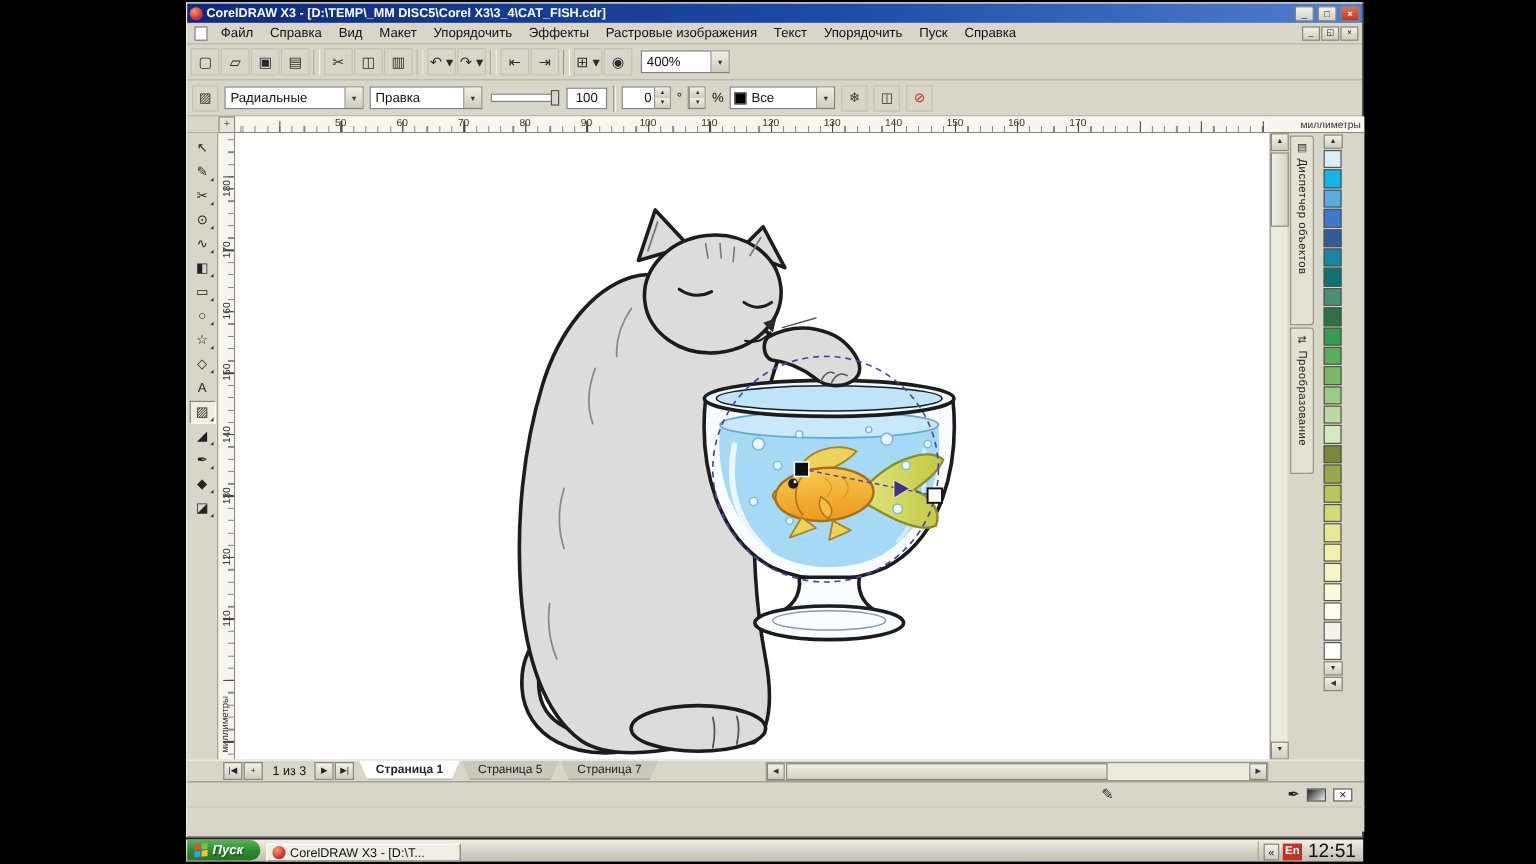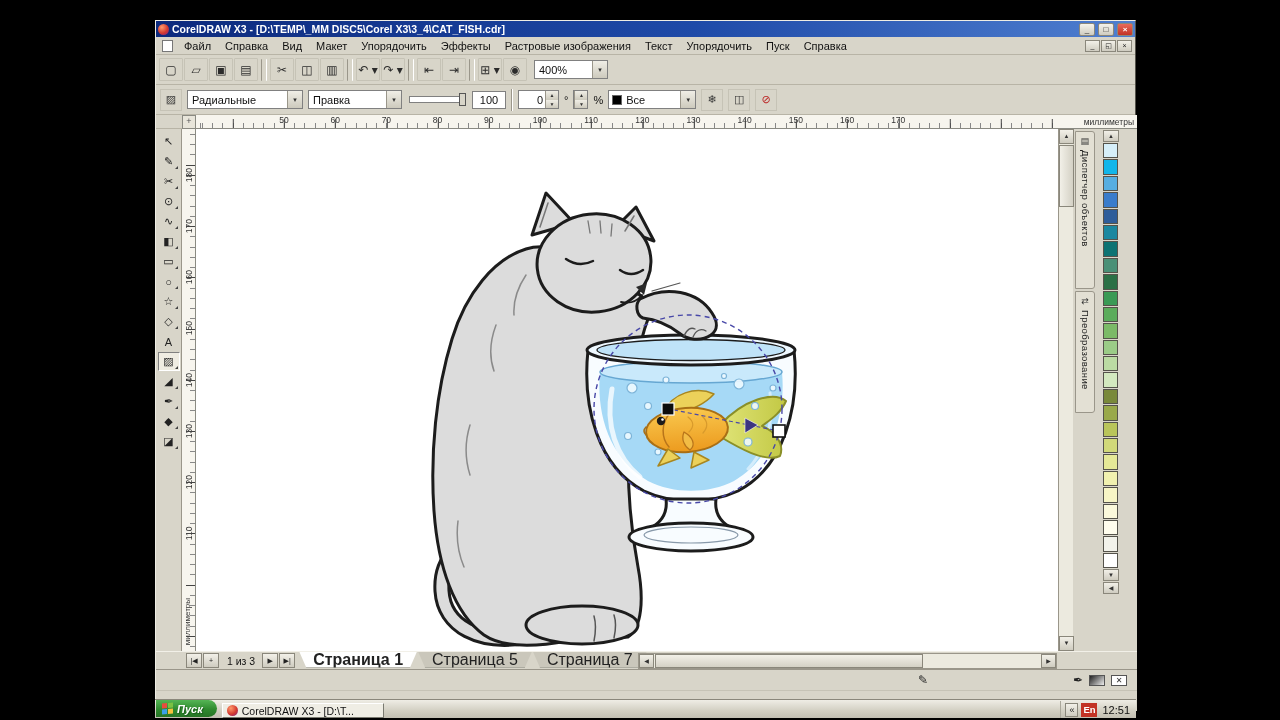--- a/index.html
+++ b/index.html
@@ -1,20 +1,20 @@
 <!DOCTYPE html>
 <html><head>
 <meta charset="utf-8">
 <style>
   *{margin:0;padding:0;box-sizing:border-box}
   html,body{width:1280px;height:720px;overflow:hidden}
   body{background:#000;font-family:"Liberation Sans",sans-serif;position:relative}
 
   
-  .app{position:absolute;left:155px;top:20px;width:981px;height:696px;background:#d8d5c9;border-left:1px solid #efede4;border-top:1px solid #efede4;border-right:1px solid #55534b;border-bottom:1px solid #55534b}
+  .app{position:absolute;left:155px;top:2px;width:981px;height:696px;background:#d8d5c9;border-left:1px solid #efede4;border-top:1px solid #efede4;border-right:1px solid #55534b;border-bottom:1px solid #55534b}
 
   .titlebar{position:absolute;left:0;top:0;right:0;height:16px;background:linear-gradient(90deg,#0d2a7d 0%,#1e4aa8 55%,#4f7fd0 100%);display:flex;align-items:center;gap:3px;padding:1px 2px}
   .title-icon{width:11px;height:11px;border-radius:50%;background:radial-gradient(circle at 35% 30%,#ff9a6c,#d43a2f 55%,#7a1f8a);flex:0 0 auto}
   .titlebar-title{color:#fff;font-size:10.5px;font-weight:bold;white-space:nowrap;overflow:hidden;flex:1}
   .winbtn{width:16px;height:13px;font-size:8px;line-height:11px;text-align:center;background:linear-gradient(#f5f3ec,#cfccc0);border:1px solid #8a877b;border-radius:2px;color:#222}
   .winbtn.close{background:linear-gradient(#e86a5a,#c23325);color:#fff;font-weight:bold}
 
   .menubar{position:absolute;left:0;top:16px;right:0;height:18px;display:flex;align-items:center;border-bottom:1px solid #b8b4a6;padding-left:2px}
   .doc-icon{width:11px;height:12px;margin:0 4px;background:#fff;border:1px solid #777}
   .menu-item{font-size:11px;padding:1px 7px;color:#111;white-space:nowrap}
@@ -87,21 +87,21 @@
   .pal-swatches{display:flex;flex-direction:column;gap:1px}
   .pswatch{width:15px;height:15.4px;border:1px solid #55534b}
   .pal-bottom{display:flex;flex-direction:column;margin-top:1px}
 
   
   .pagebar{position:absolute;left:0;top:630px;width:981px;height:18px;background:#d8d5c9;border-top:1px solid #f2f0e8;display:flex;align-items:center}
   .pb-corner{width:30px;height:18px}
   .pb-btn{width:16px;height:15px;font-size:7px;line-height:13px;text-align:center;background:linear-gradient(#f2f0e8,#cfccc0);border:1px solid #8a877b;margin-right:1px;color:#222;white-space:nowrap;overflow:hidden}
   .pb-label{font-size:10.5px;padding:0 7px;white-space:nowrap;color:#111}
   .ptabs{display:flex;align-items:flex-start;height:18px;margin-left:3px}
-  .ptab{height:16px;padding:0 14px;font-size:16px;display:flex;align-items:center;background:#cac7bb;margin-right:1px;color:#222;clip-path:polygon(0 0,100% 0,calc(100% - 7px) 100%,7px 100%);box-shadow:inset 0 -1px 0 #8a8a80}
+  .ptab{height:16px;padding:0 14px;font-size:10px;display:flex;align-items:center;background:#cac7bb;margin-right:1px;color:#222;clip-path:polygon(0 0,100% 0,calc(100% - 7px) 100%,7px 100%);box-shadow:inset 0 -1px 0 #8a8a80}
   .ptab.active{background:#fff;font-weight:bold}
   .hscroll{position:absolute;left:482px;top:1px;width:419px;height:16px;background:#eceadf;border:1px solid #9a968a}
   .hs-btn{position:absolute;top:0;width:15px;height:14px;background:linear-gradient(#f2f0e8,#cfccc0);border:1px solid #8a877b;font-size:6px;line-height:12px;text-align:center;color:#333}
   .hs-left{left:0}.hs-right{right:0}
   .hs-thumb{position:absolute;left:16px;top:0;width:268px;height:14px;background:linear-gradient(#f2f0e8,#d4d1c5);border:1px solid #8a877b}
 
   
   .statusbar{position:absolute;left:0;top:648px;width:981px;height:42px;background:#d8d5c9;border-top:1px solid #9a968a}
   .sb-row1{position:relative;height:21px;border-bottom:1px solid #c6c3b6}
   .sb-row2{position:relative;height:20px;font-size:11px;color:#111}
@@ -117,21 +117,21 @@
   .taskbar{position:absolute;left:155px;top:699px;width:981px;height:19px;background:linear-gradient(#efede5,#d2cfc2 60%,#c2bfb2);border-top:1px solid #8a877b;display:flex;align-items:flex-end}
   .start-btn{height:17px;margin:1px 0 1px 1px;padding:0 14px 0 6px;display:flex;align-items:center;gap:4px;background:linear-gradient(#55b555,#2f8a2f 55%,#267426);border-radius:0 9px 9px 0;color:#fff;font-weight:bold;font-style:italic;font-size:11px;text-shadow:1px 1px 1px #1a5a1a}
   .start-flag{width:11px;height:11px;display:grid;grid-template:1fr 1fr/1fr 1fr;gap:1px;transform:skewY(-6deg)}
   .start-flag i:nth-child(1){background:#e84c3d}.start-flag i:nth-child(2){background:#7ac143}
   .start-flag i:nth-child(3){background:#3aa0e8}.start-flag i:nth-child(4){background:#f5c13d}
   .task-btn{height:15px;margin-left:5px;width:162px;display:flex;align-items:center;gap:4px;padding:0 4px;background:#efede4;border:1px solid;border-color:#fff #7a7a70 #7a7a70 #fff;font-size:10.5px;white-space:nowrap;overflow:hidden;color:#111}
   .task-icon{width:11px;height:11px;border-radius:50%;background:radial-gradient(circle at 35% 30%,#ff9a6c,#d43a2f 55%,#7a1f8a);flex:0 0 auto}
   .tray{margin-left:auto;display:flex;align-items:center;gap:3px;height:17px;padding:0 4px;border-left:1px solid #aaa79a}
   .tray-collapse{width:13px;height:14px;font-size:9px;line-height:12px;text-align:center;background:linear-gradient(#f2f0e8,#cfccc0);border:1px solid #8a877b;color:#222}
   .tray-lang{width:16px;height:14px;background:#c23325;color:#fff;font-size:9.5px;font-weight:bold;text-align:center;line-height:14px}
-  .tray-clock{font-size:11px;color:#111;padding:0 2px}
+  .tray-clock{font-size:16px;color:#111;padding:0 2px}
 </style>
 </head>
 <body>
 
 <div class="app" data-name="coreldraw-window">
 
   <div class="titlebar" data-name="title-bar">
     <div class="title-icon" data-name="coreldraw-app-icon"></div>
     <div class="titlebar-title" data-name="window-title">CorelDRAW X3 - [D:\TEMP\_MM DISC5\Corel X3\3_4\CAT_FISH.cdr]</div>
     <div class="winbtn" data-name="minimize-button">_</div>

